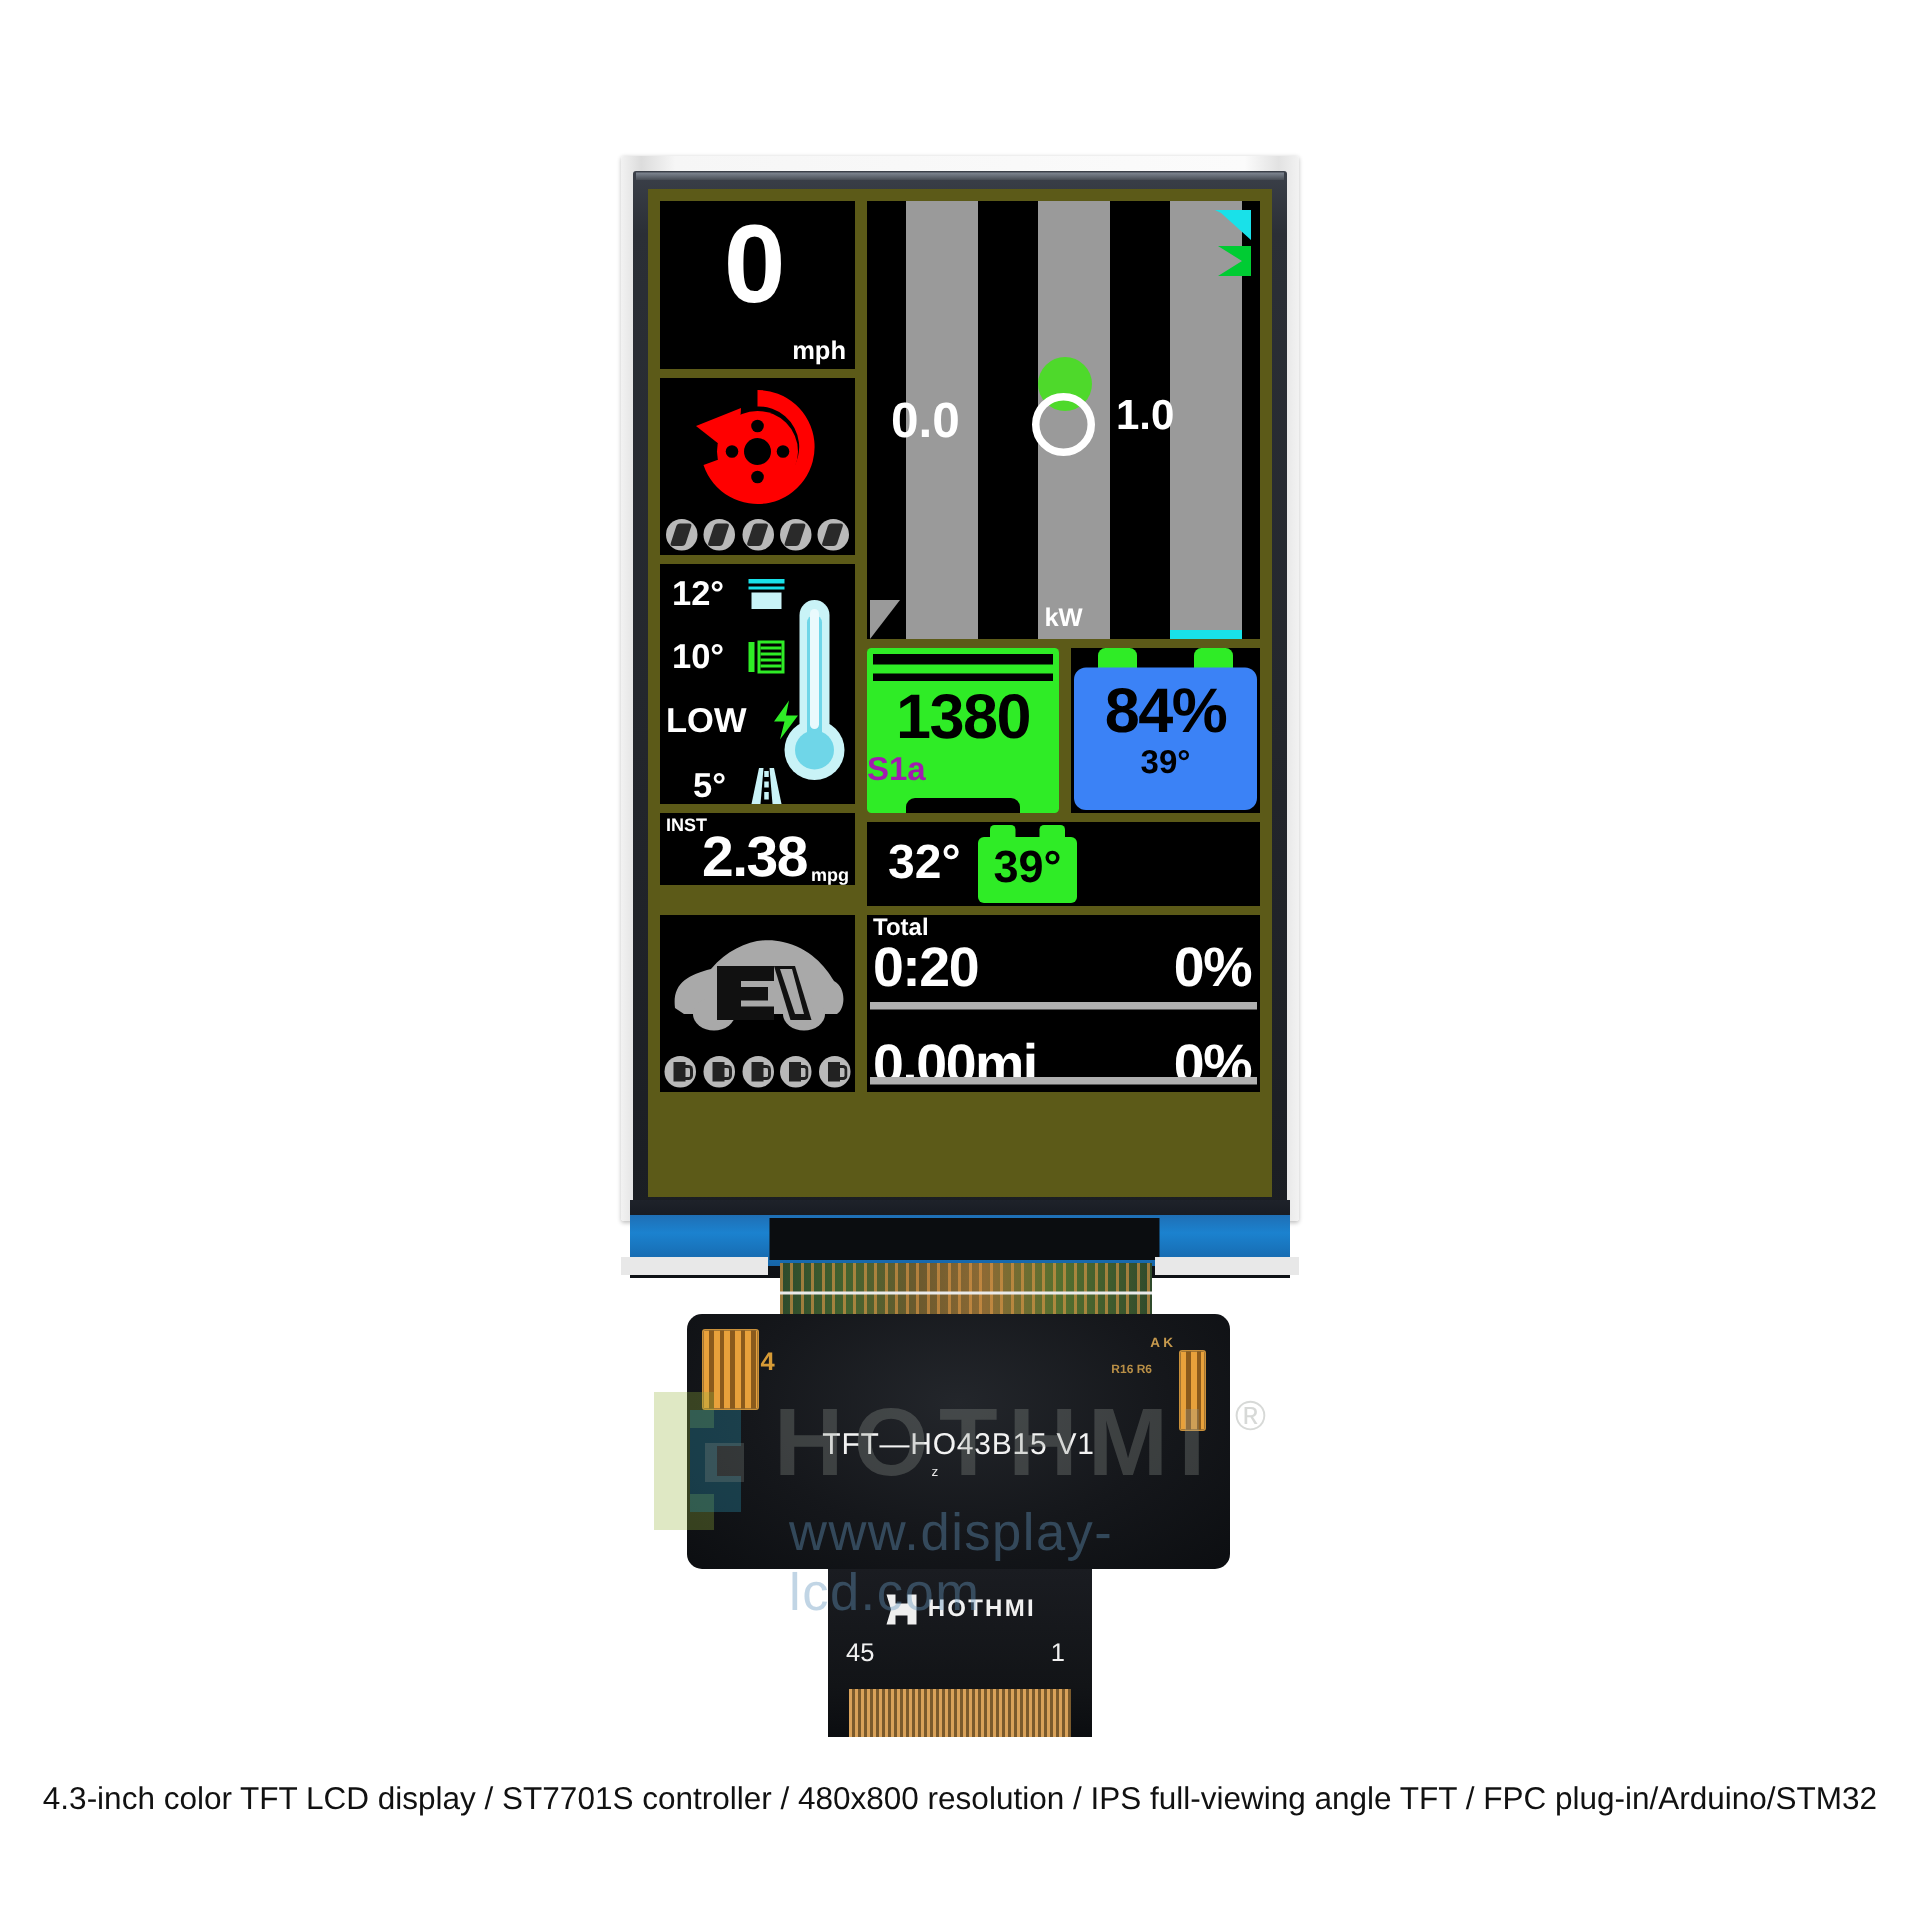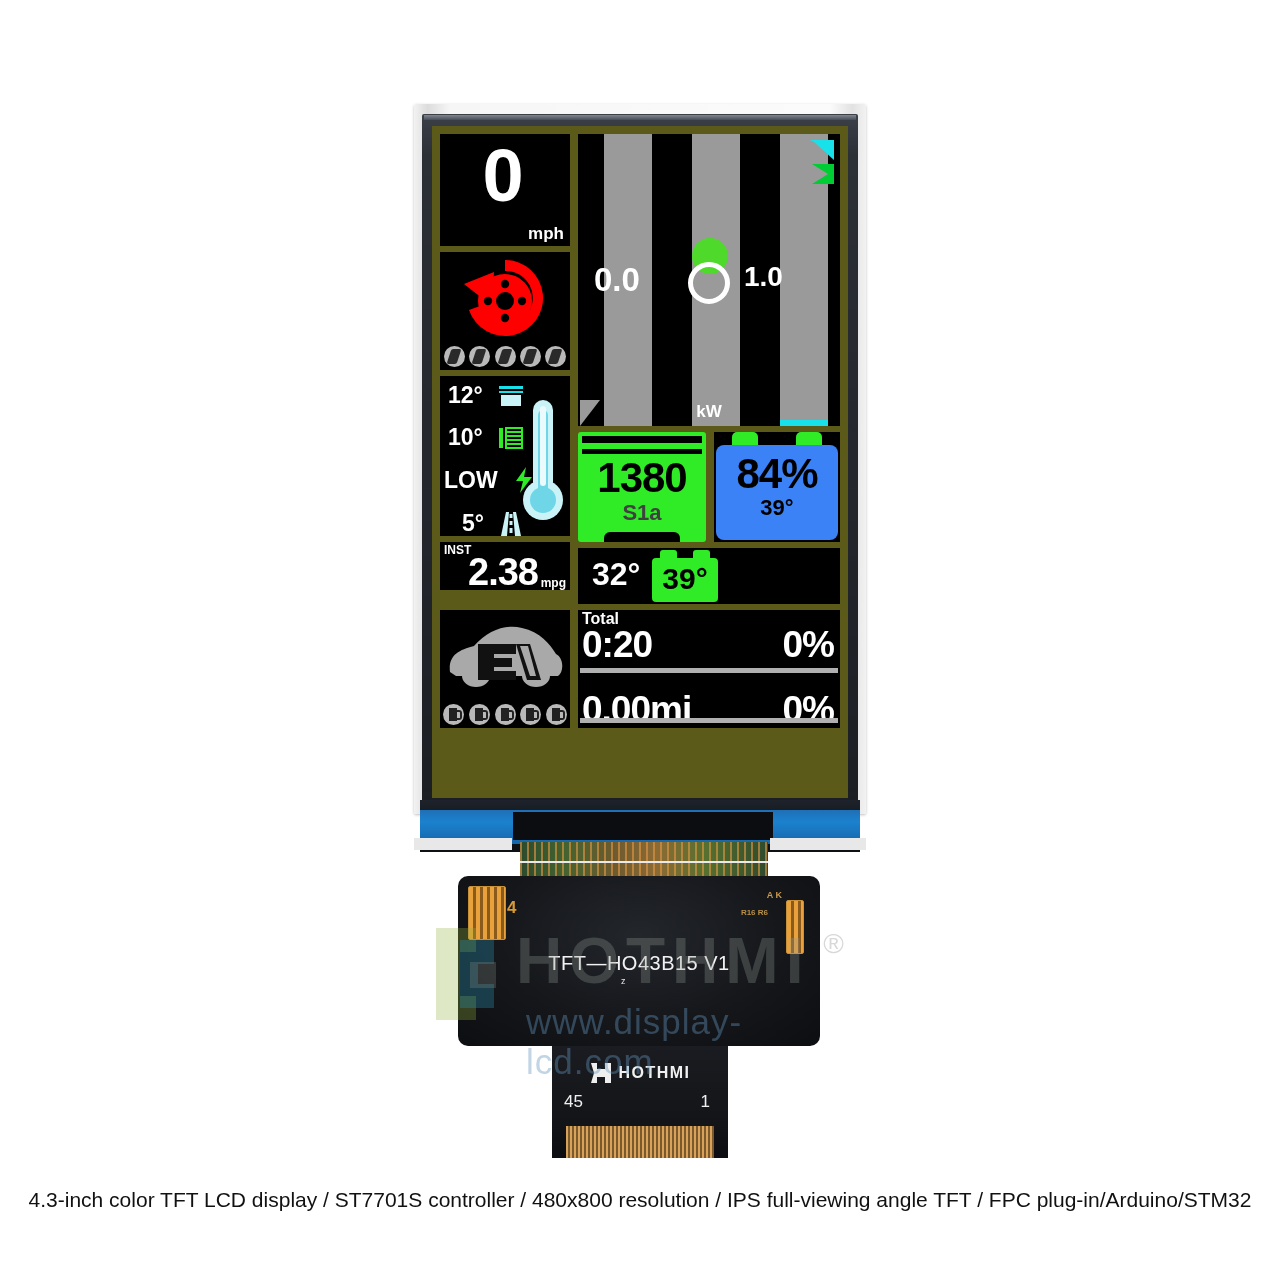--- a/index.html
+++ b/index.html
@@ -107,22 +107,22 @@
   #p-cyanbar{position:absolute;left:202px;bottom:0;width:48px;height:6px;background:#19e1e9;}
   #p-arrows{position:absolute;right:4px;top:6px;width:26px;height:44px;}
 
   
   #w-rpm{left:146px;top:306px;width:128px;height:110px;
     background:#2fec26;border-radius:3px;}
   #rpm-l1{position:absolute;left:4px;top:4px;right:4px;height:7px;background:#000;}
   #rpm-l2{position:absolute;left:4px;top:17px;right:4px;height:5px;background:#000;}
   #rpm-val{position:absolute;left:0;right:0;top:23px;text-align:center;
     color:#000;font-size:42px;font-weight:700;line-height:46px;letter-spacing:-1px;}
-  #rpm-sub{position:absolute;left:0;right:0;top:68px;text-align:center;
-    color:#404040;font-size:22px;font-weight:700;}
+  #rpm-sub{position:absolute;left:0;right:0;top:68px;text-align:left;
+    color:#a21caf;font-size:22px;font-weight:700;}
   #rpm-notch{position:absolute;left:26px;bottom:0;width:76px;height:10px;
     background:#000;border-radius:6px 6px 0 0;}
 
   
   #w-batt{left:282px;top:306px;width:126px;height:110px;}
   #batt-tab-l{position:absolute;left:18px;top:0;width:26px;height:14px;
     background:#2fec26;border-radius:5px 5px 0 0;}
   #batt-tab-r{position:absolute;right:18px;top:0;width:26px;height:14px;
     background:#2fec26;border-radius:5px 5px 0 0;}
   #batt-body{position:absolute;left:2px;top:13px;right:2px;bottom:2px;

